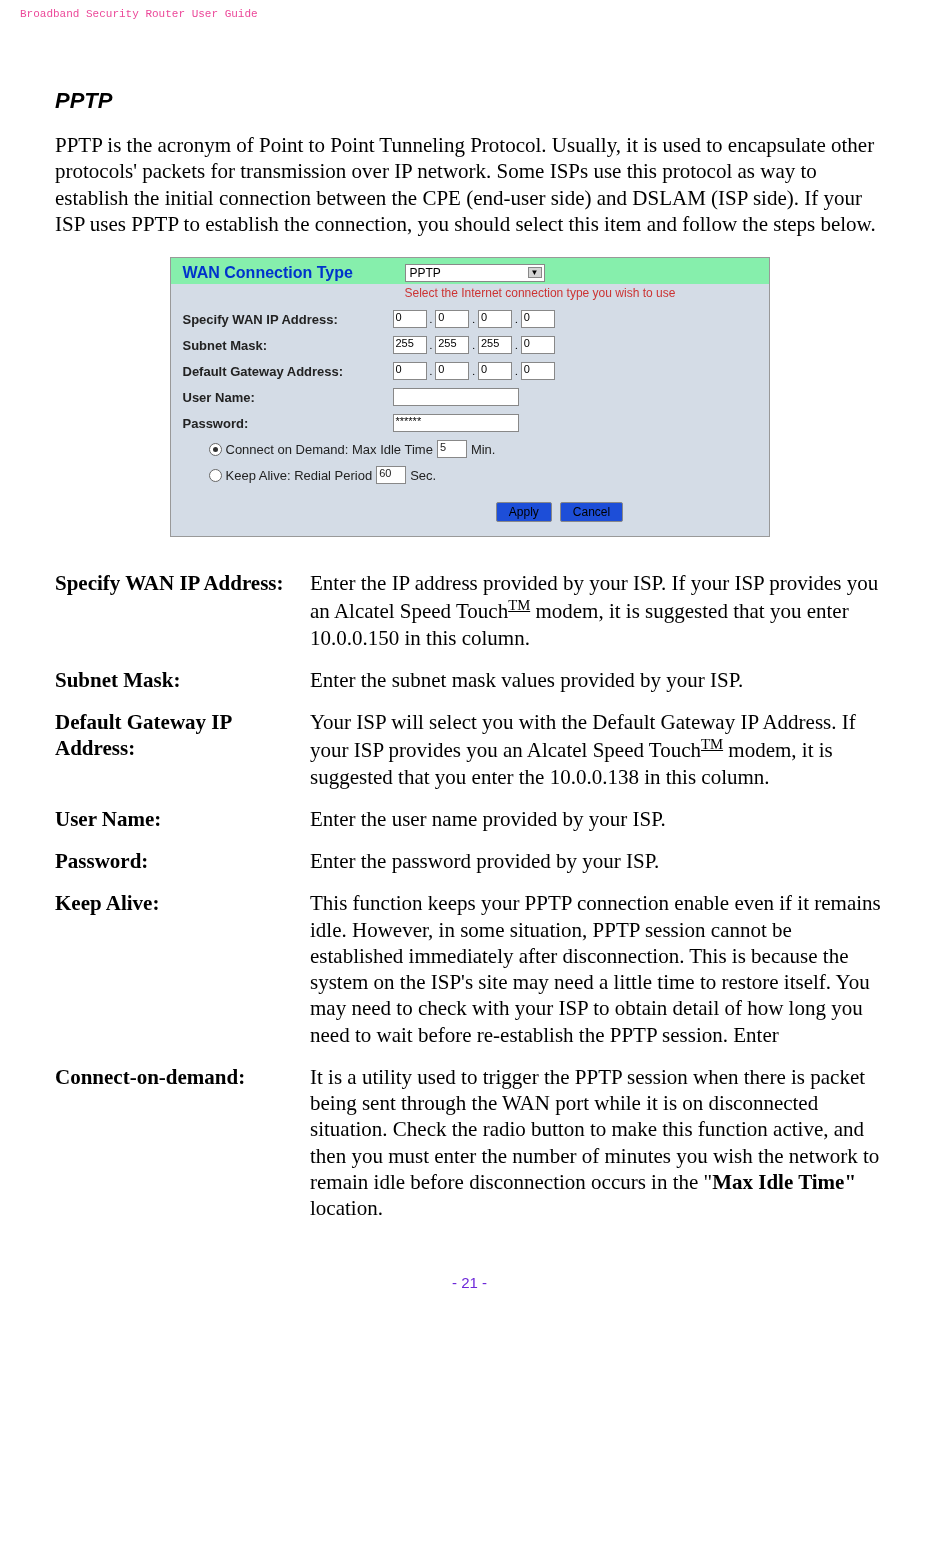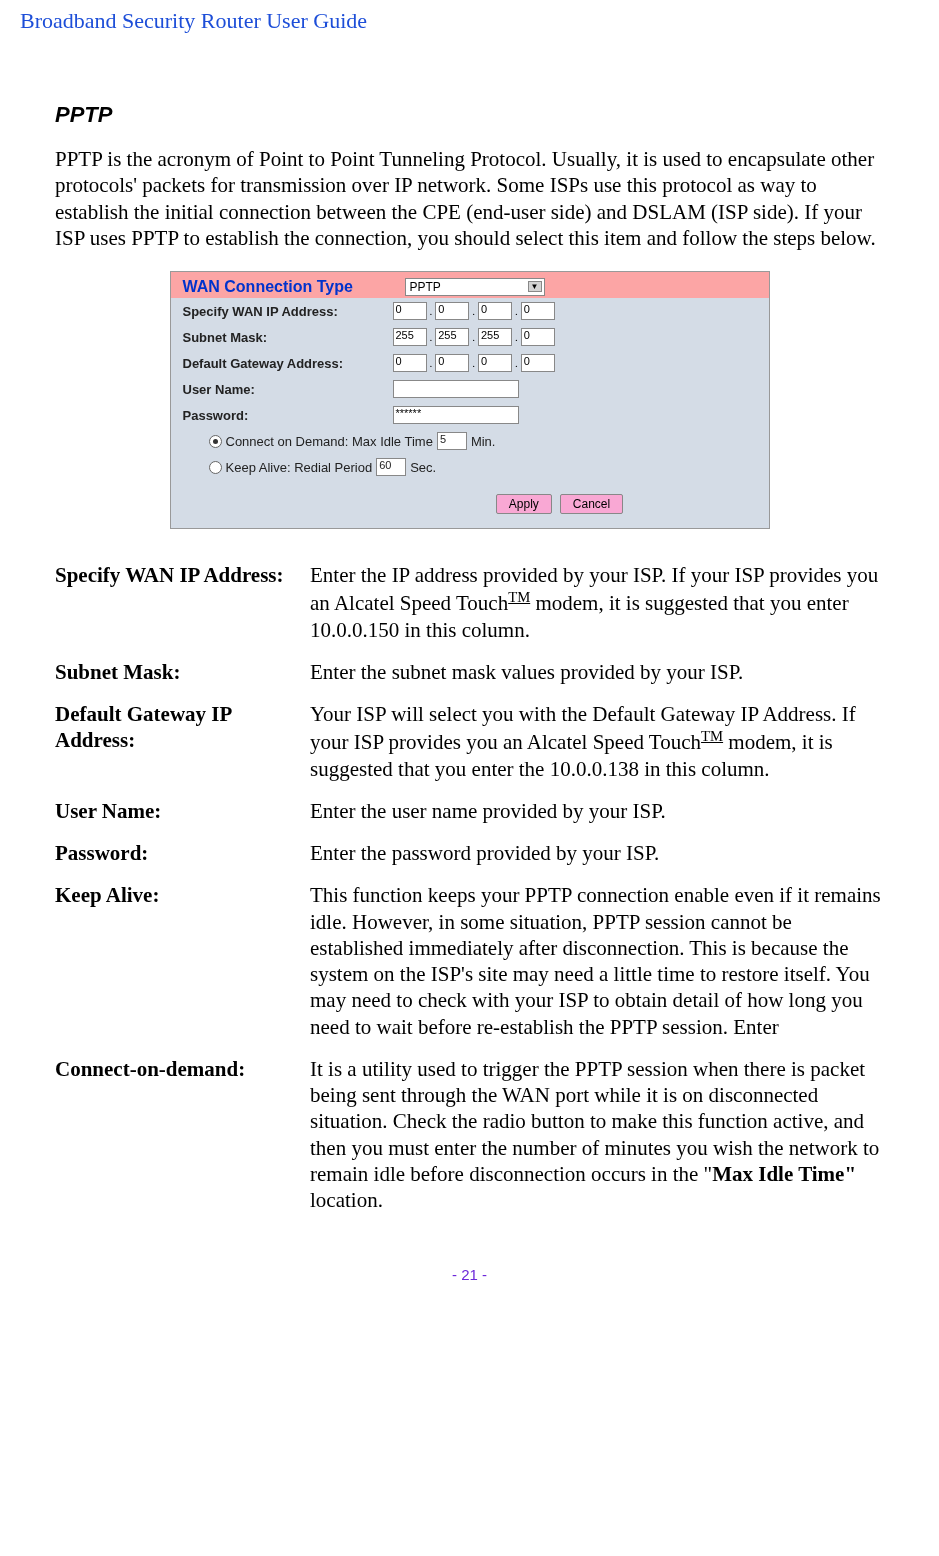--- a/index.html
+++ b/index.html
@@ -4,23 +4,23 @@
   <style>
     body {
       margin: 0;
       padding: 0;
       font-family: 'Times New Roman', serif;
       background: white;
       width: 939px;
     }
     .page-header {
       padding: 8px 20px;
-      color: #1d4ed8;
-      font-family: Liberation Serif, serif;
-      font-size: 22px;
+      color: #ec4899;
+      font-family: Liberation Mono, monospace;
+      font-size: 11px;
     }
     .content {
       padding: 60px 55px 20px 55px;
     }
     .section-title {
       font-family: Arial, sans-serif;
       font-weight: bold;
       font-style: italic;
       font-size: 22px;
       margin-bottom: 18px;
@@ -36,21 +36,21 @@
     }
     .screenshot-box {
       display: inline-block;
       background: #d4dce6;
       border: 1px solid #999;
       width: 598px;
       text-align: left;
       padding-bottom: 10px;
     }
     .wan-header {
-      background: #fca5a5;
+      background: #86efac;
       padding: 6px 12px 2px 12px;
       display: flex;
       align-items: center;
     }
     .wan-title {
       color: #0033cc;
       font-family: Arial, sans-serif;
       font-weight: bold;
       font-size: 16px;
       width: 222px;
@@ -153,21 +153,21 @@
       font-family: Arial, sans-serif;
       display: inline-block;
     }
     .btn-row {
       text-align: center;
       padding: 14px 0 4px 180px;
     }
     .btn {
       display: inline-block;
       padding: 2px 12px;
-      background: #f9a8d4;
+      background: #1d4ed8;
       border: 1px solid #888;
       font-family: Arial, sans-serif;
       font-size: 12px;
       margin: 0 2px;
       border-radius: 2px;
     }
     .def-table {
       width: 100%;
       border-collapse: collapse;
       font-size: 21px;
@@ -207,20 +207,21 @@
 <div class="content">
   <div class="section-title">PPTP</div>
   <div class="intro-para">PPTP is the acronym of Point to Point Tunneling Protocol. Usually, it is used to encapsulate other protocols' packets for transmission over IP network. Some ISPs use this protocol as way to establish the initial connection between the CPE (end-user side) and DSLAM (ISP side). If your ISP uses PPTP to establish the connection, you should select this item and follow the steps below.</div>
 
   <div class="screenshot-wrap">
     <div class="screenshot-box">
       <div class="wan-header">
         <span class="wan-title">WAN Connection Type</span>
         <span class="wan-select">PPTP</span>
       </div>
+      <div class="wan-hint">Select the Internet connection type you wish to use</div>
 
       <div class="form-row">
         <span class="form-label">Specify WAN IP Address:</span>
         <span class="ip-inputs">
           <span class="ip-box">0</span>
             <span class="dot-sep">.</span>
           <span class="ip-box">0</span>
             <span class="dot-sep">.</span>
           <span class="ip-box">0</span>
             <span class="dot-sep">.</span>

